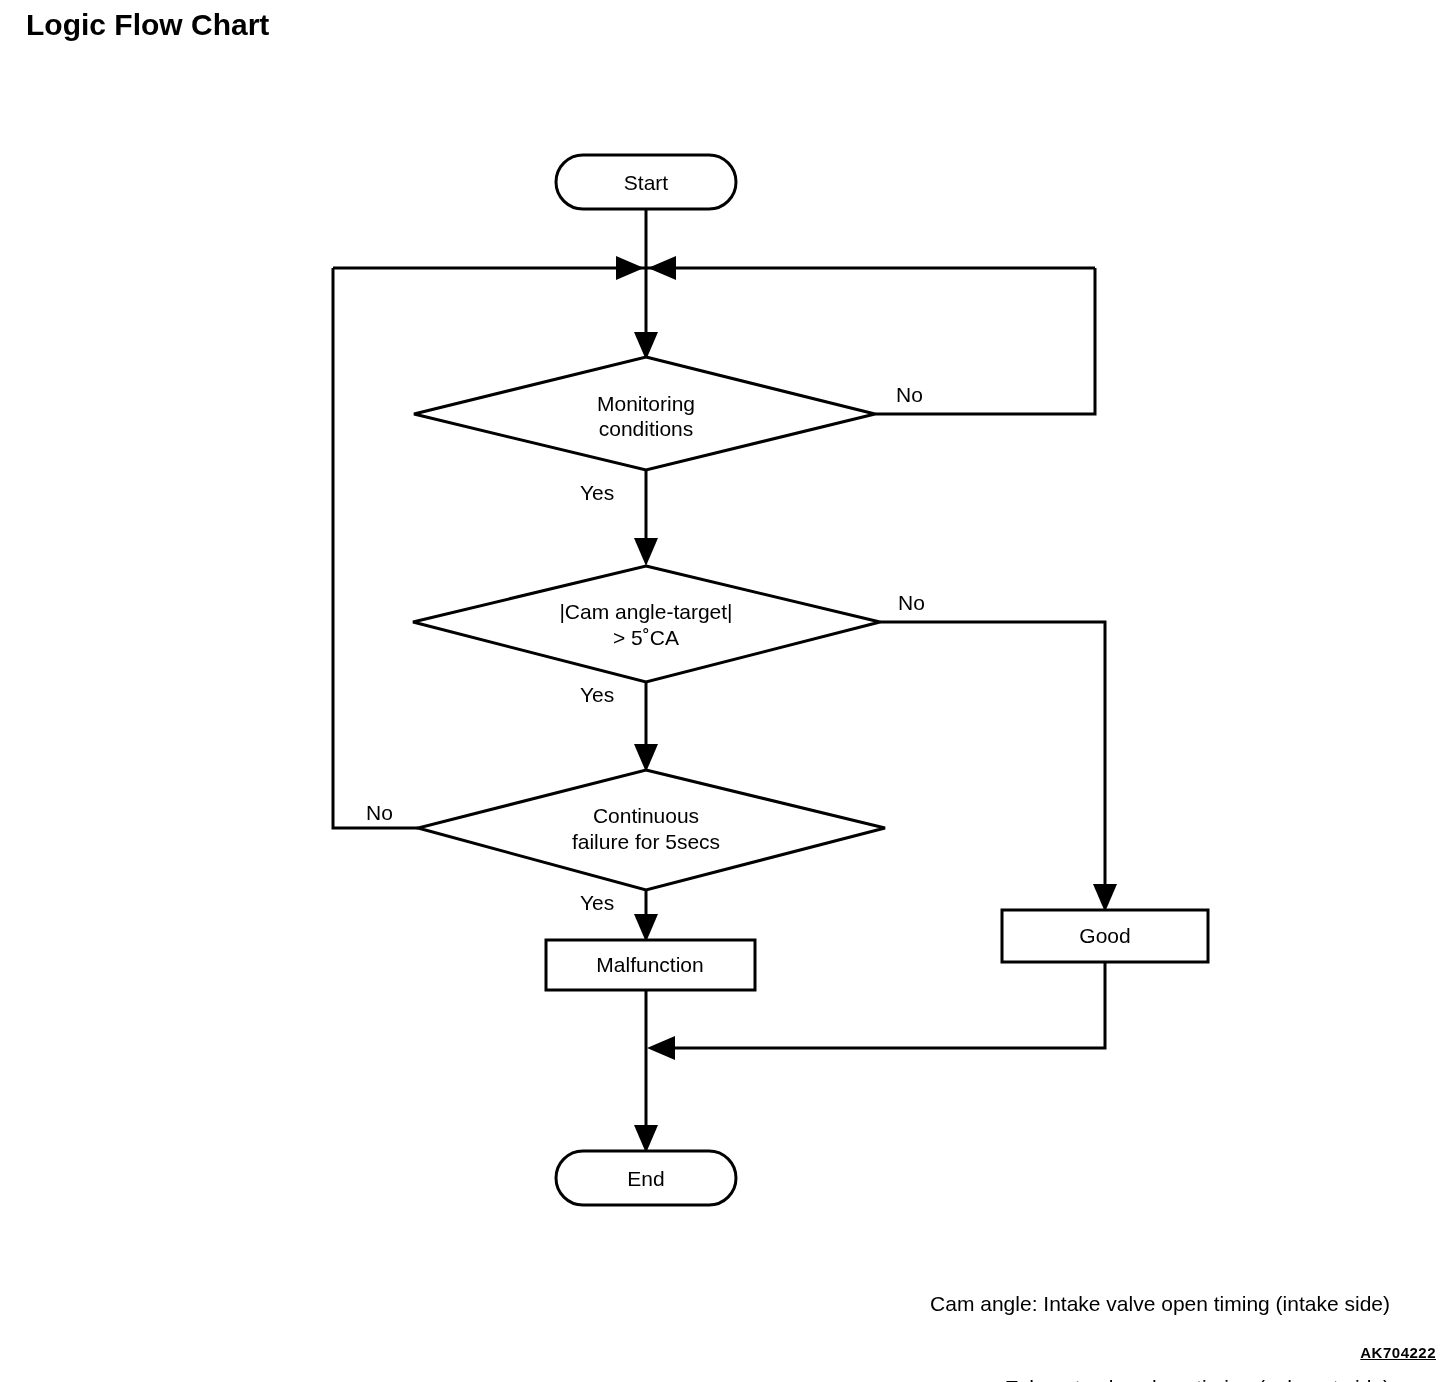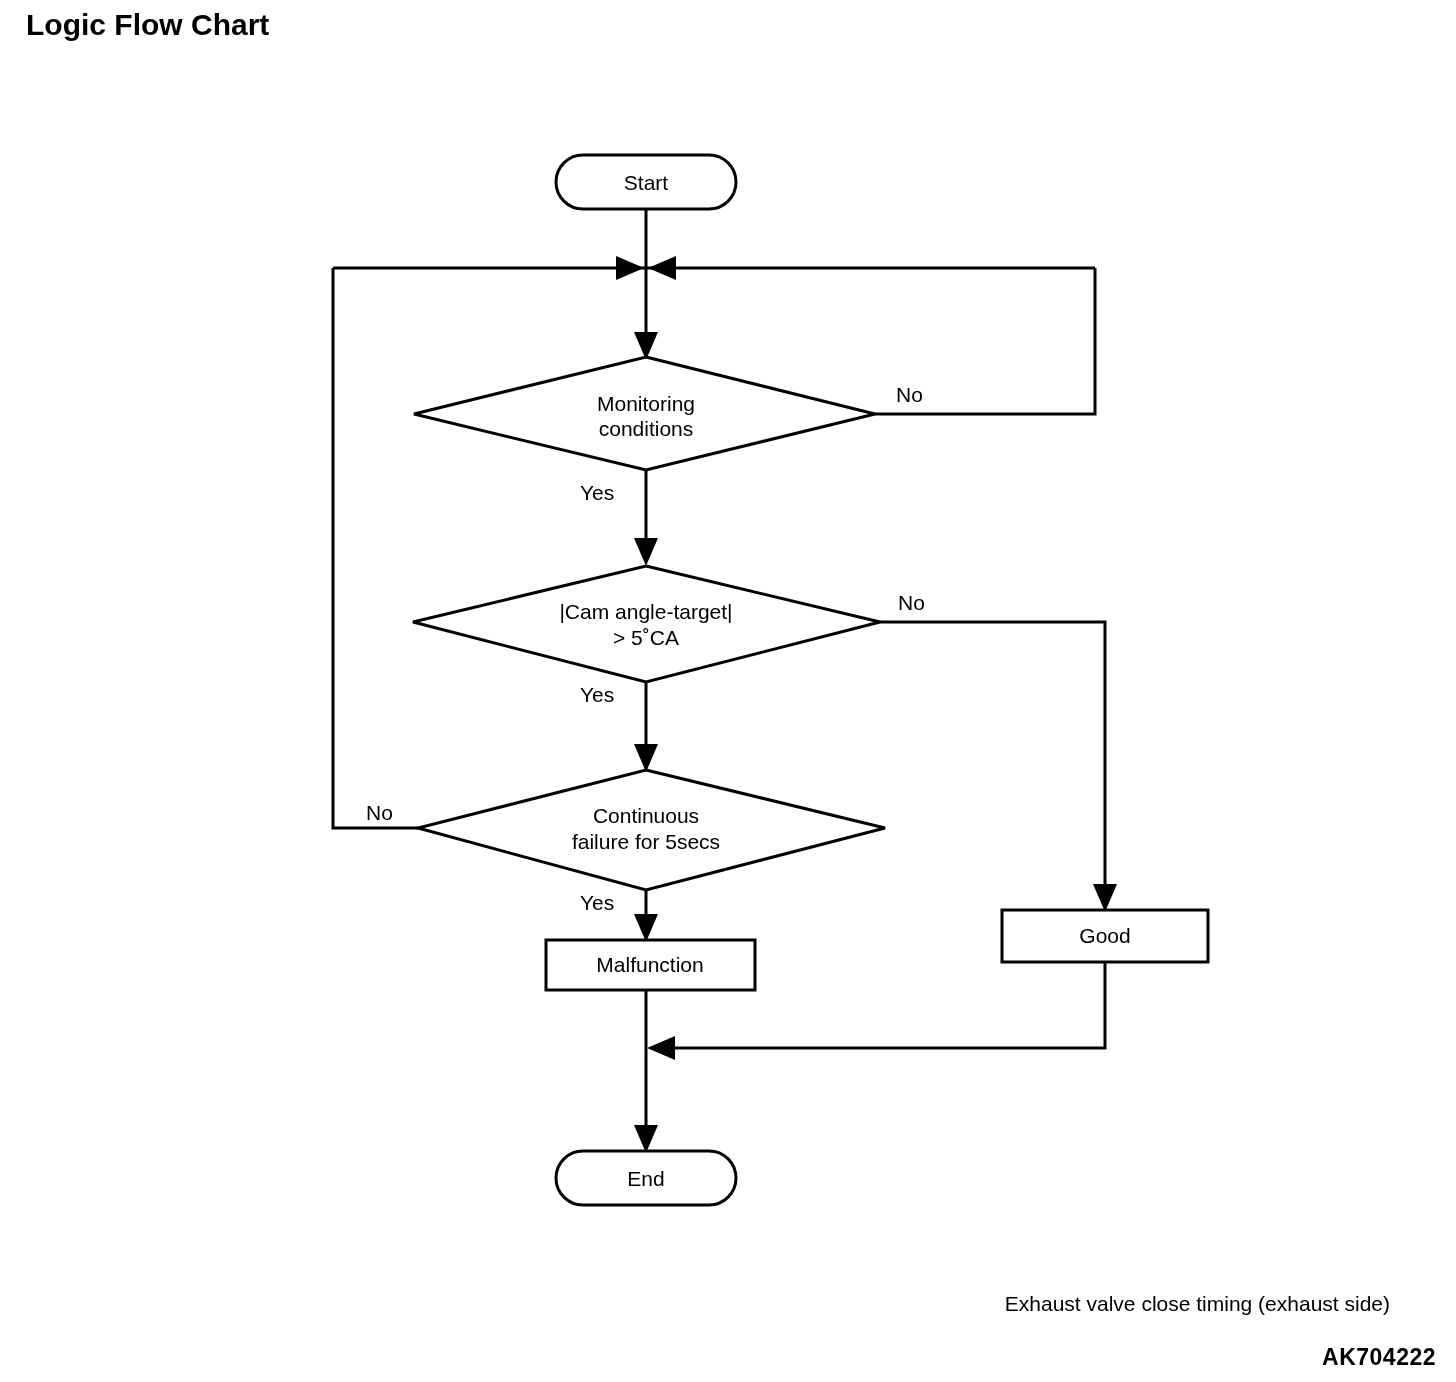--- a/index.html
+++ b/index.html
@@ -62,23 +62,24 @@
     font-size: 21px;
     line-height: 28px;
     text-align: right;
     width: 590px;
     white-space: pre;
   }
   #figure-code {
     position: absolute;
     right: 20px;
     top: 1344px;
-    font-size: 23px;
+    font-size: 15px;
     font-weight: bold;
     letter-spacing: 0.5px;
+    text-decoration: underline;
   }
 </style>
 </head>
 <body>
 
 <div id="page-title">Logic Flow Chart</div>
 
 <svg id="flow-svg" width="1456" height="1320" viewBox="0 0 1456 1320">
 
   <line class="connector" x1="646" y1="209" x2="646" y2="268"></line>
@@ -142,16 +143,17 @@
 
   <text class="edge-label" x="898" y="610">No</text>
   <text class="edge-label" x="580" y="702">Yes</text>
 
   <text class="edge-label" x="366" y="820">No</text>
   <text class="edge-label" x="580" y="910">Yes</text>
 
 </svg>
 
 <div id="footer-note">
+  <div>Cam angle: Intake valve open timing (intake side)</div>
   <div>Exhaust valve close timing (exhaust side)</div>
 </div>
 
 <div id="figure-code">AK704222</div>
 
 </body></html>

